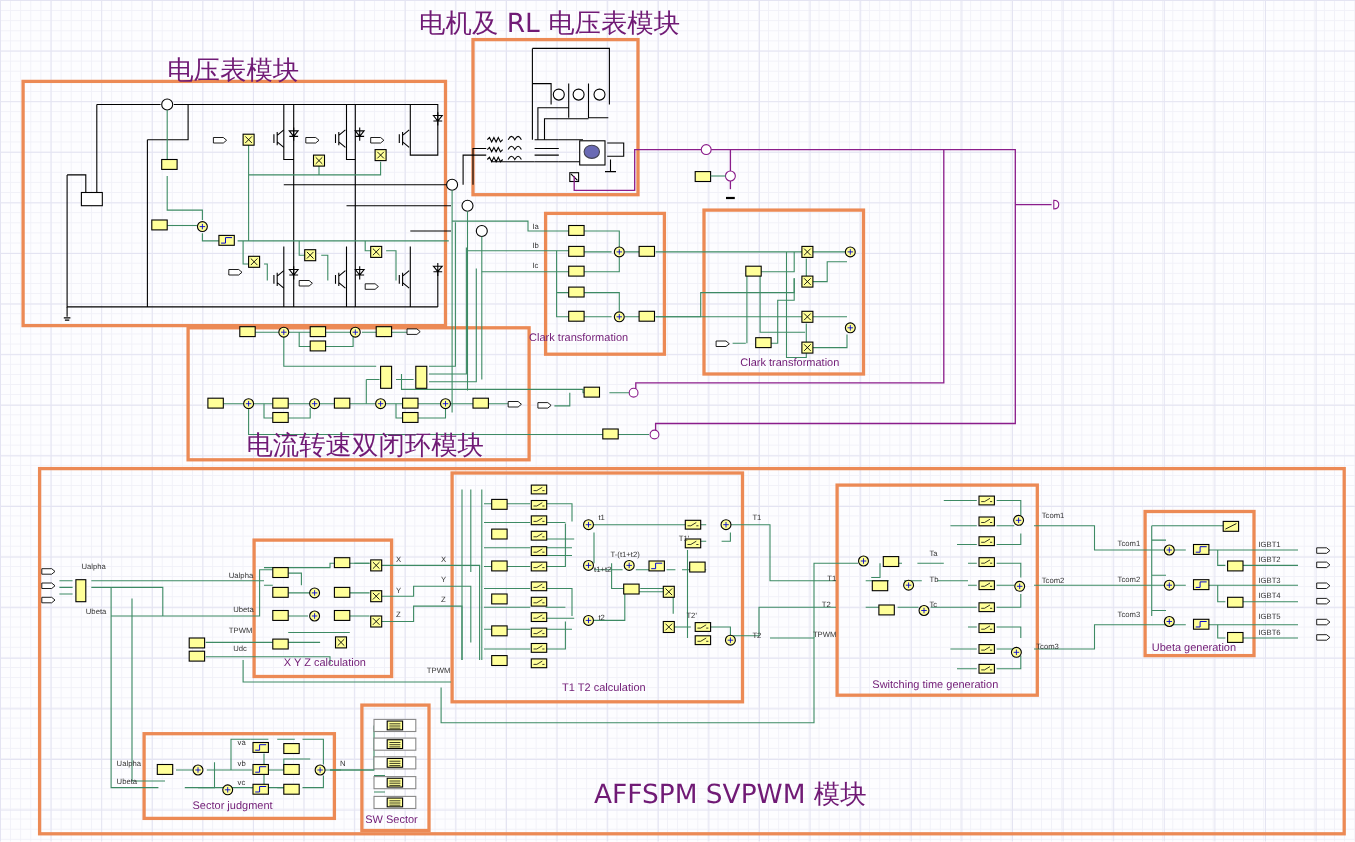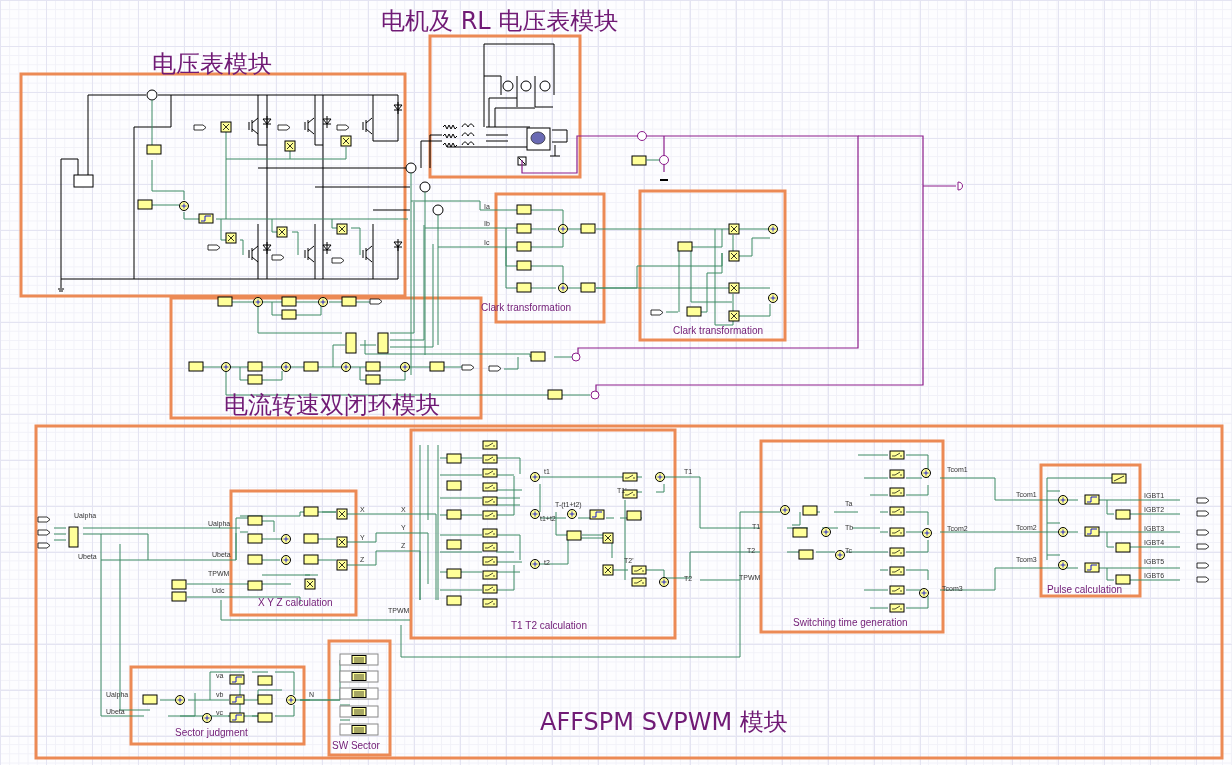--- a/index.html
+++ b/index.html
@@ -440,21 +440,21 @@
 
 <div class="lbl big" style="left:152px;top:52px;">电压表模块</div>
 <div class="lbl big" style="left:381px;top:9px;">电机及 RL 电压表模块</div>
 <div class="lbl mid" style="left:481px;top:303px;">Clark transformation</div>
 <div class="lbl mid" style="left:673px;top:326px;">Clark transformation</div>
 <div class="lbl big" style="left:224px;top:393px;">电流转速双闭环模块</div>
 <div class="lbl big" style="left:540px;top:710px;">AFFSPM SVPWM 模块</div>
 <div class="lbl mid" style="left:258px;top:598px;">X Y Z calculation</div>
 <div class="lbl mid" style="left:511px;top:621px;">T1 T2 calculation</div>
 <div class="lbl mid" style="left:793px;top:618px;">Switching time generation</div>
-<div class="lbl mid" style="left:1047px;top:585px;">Pulse calculation</div>
+<div class="lbl mid" style="left:1047px;top:585px;">Ubeta generation</div>
 <div class="lbl mid" style="left:175px;top:728px;">Sector judgment</div>
 <div class="lbl mid" style="left:332px;top:741px;">SW Sector</div>
 
 <div class="sig" style="left:484px;top:203px;">Ia</div>
 <div class="sig" style="left:484px;top:220px;">Ib</div>
 <div class="sig" style="left:484px;top:239px;">Ic</div>
 
 <div class="sig" style="left:74px;top:512px;">Ualpha</div>
 <div class="sig" style="left:78px;top:553px;">Ubeta</div>
 <div class="sig" style="left:208px;top:520px;">Ualpha</div>

